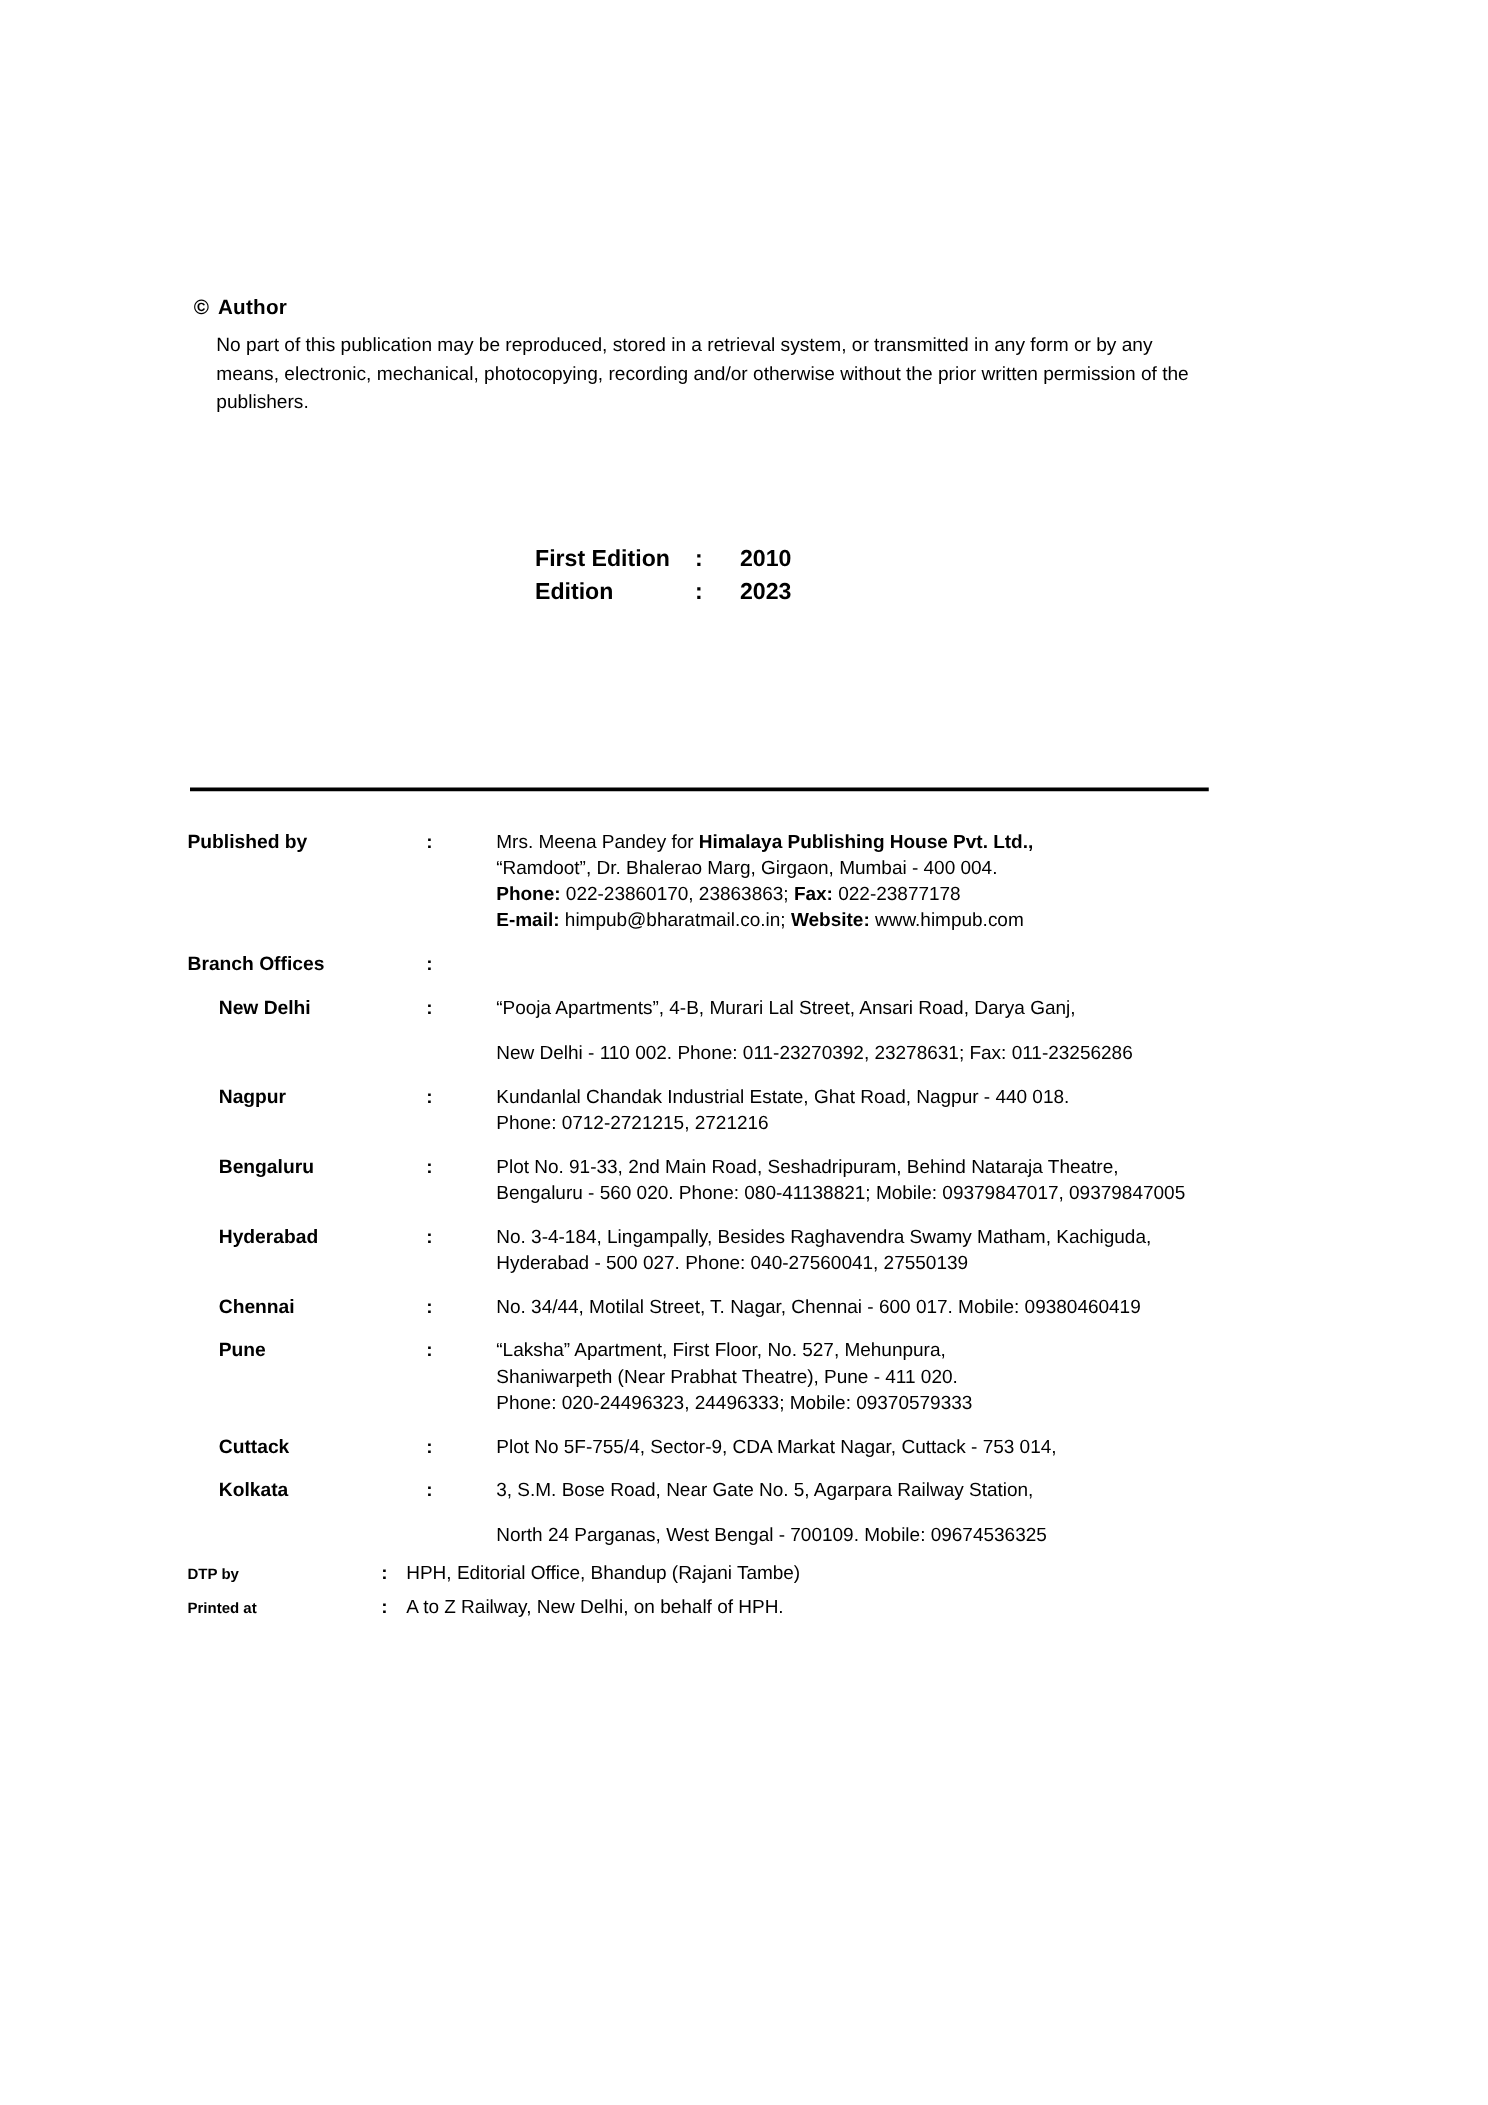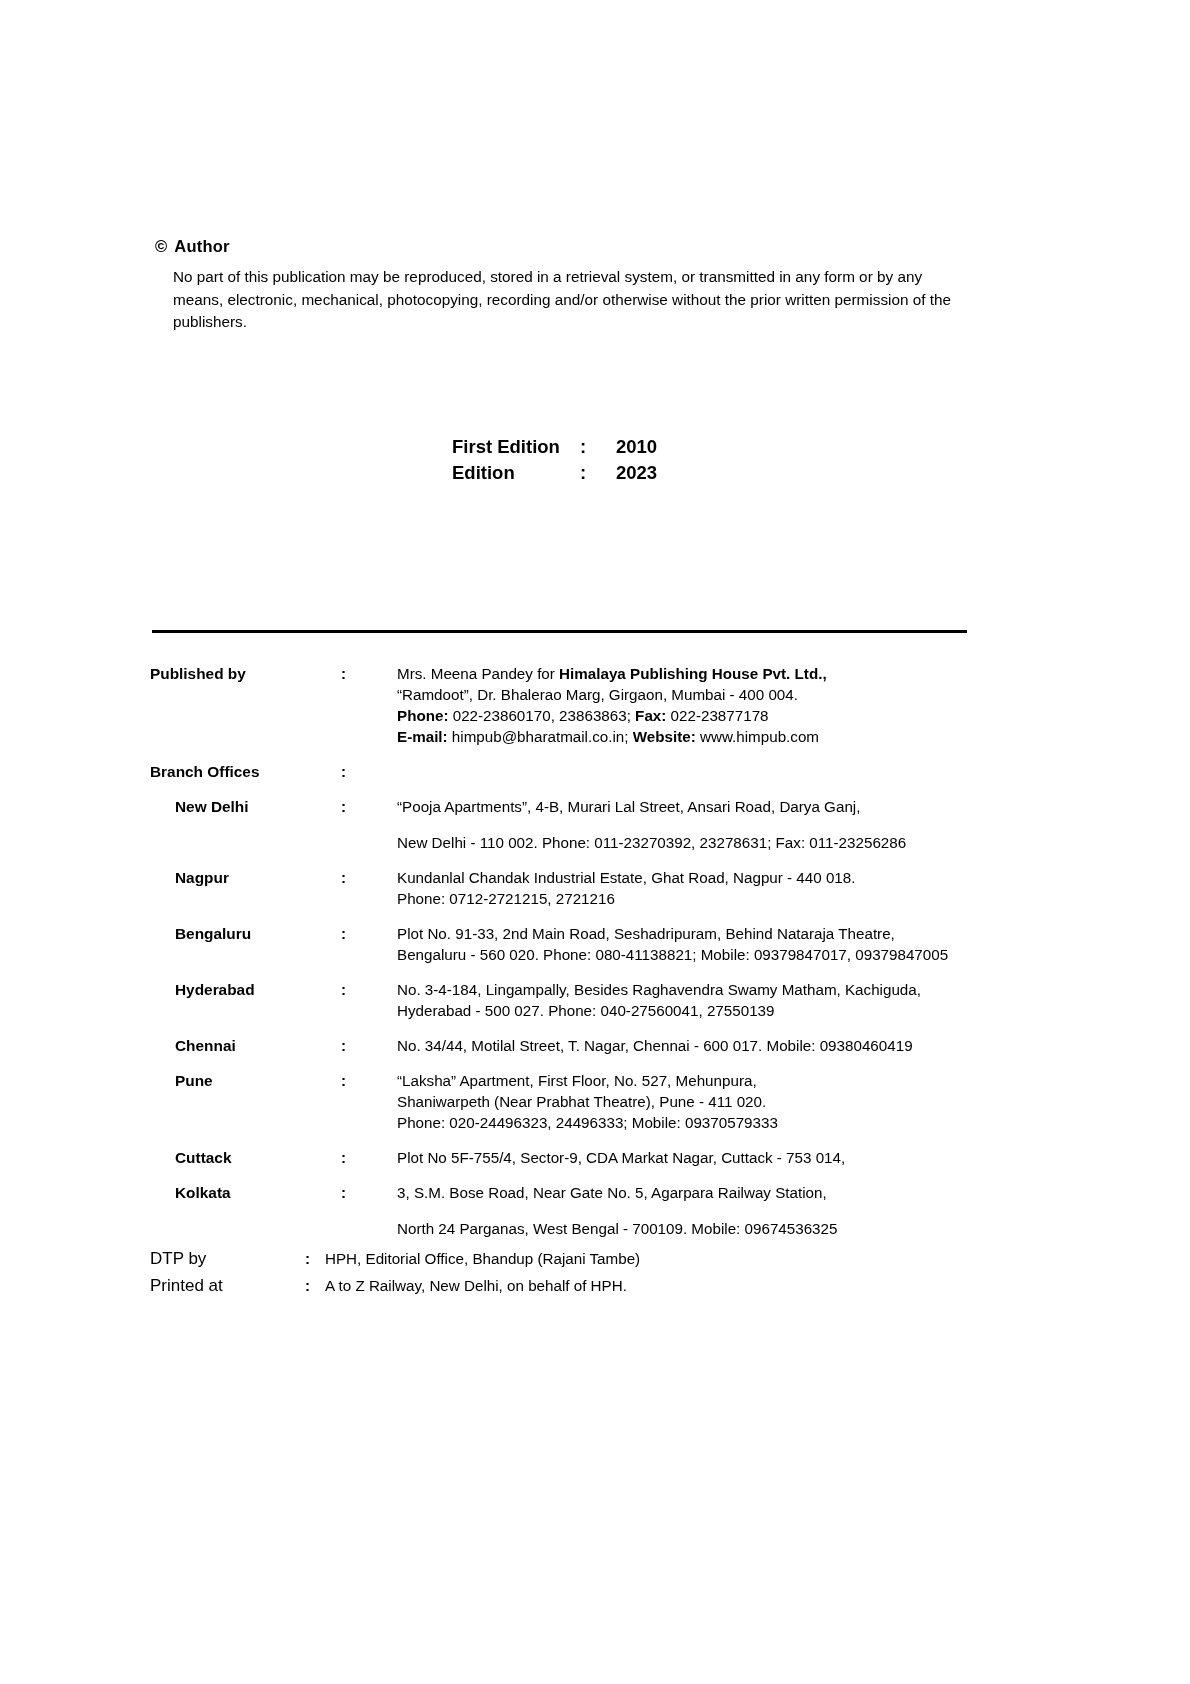--- a/index.html
+++ b/index.html
@@ -51,21 +51,20 @@
     position: absolute;
     left: 428px;
     top: 436px;
     font-size: 18.5px;
     font-weight: bold;
   }
   .edition-row {
     display: flex;
     align-items: center;
     margin-bottom: 4px;
-    margin-left: 24px;
   }
   .edition-label {
     width: 128px;
   }
   .edition-colon {
     width: 36px;
   }
   .edition-value {
   }
 
@@ -127,22 +126,22 @@
     line-height: 24px;
   }
   .footer-row {
     display: flex;
     align-items: flex-start;
     margin-bottom: 3px;
   }
   .footer-label {
     width: 155px;
     flex: 0 0 155px;
-    font-weight: normal;
-    font-size: 17px;
+    font-weight: bold;
+    font-size: 12px;
   }
   .footer-colon {
     width: 20px;
     flex: 0 0 20px;
     font-weight: bold;
   }
   .footer-value { flex: 1 1 auto; }
 </style>
 </head>
 <body>

